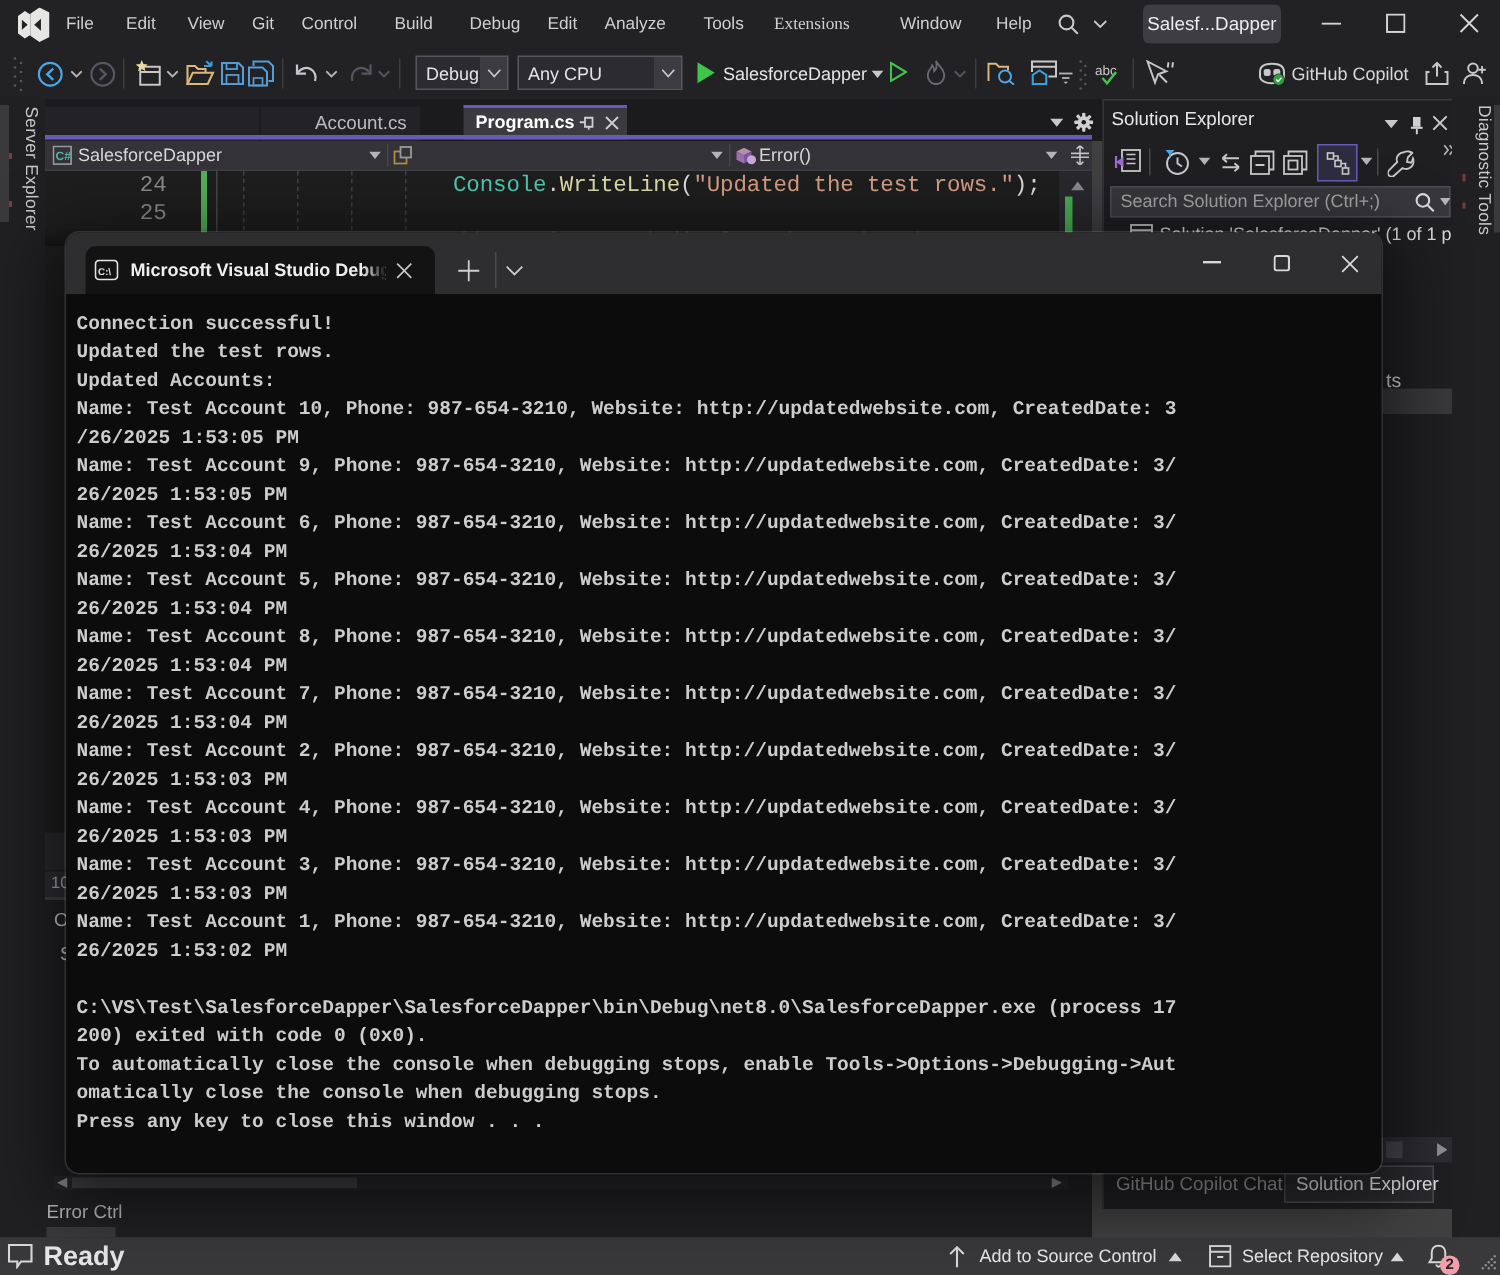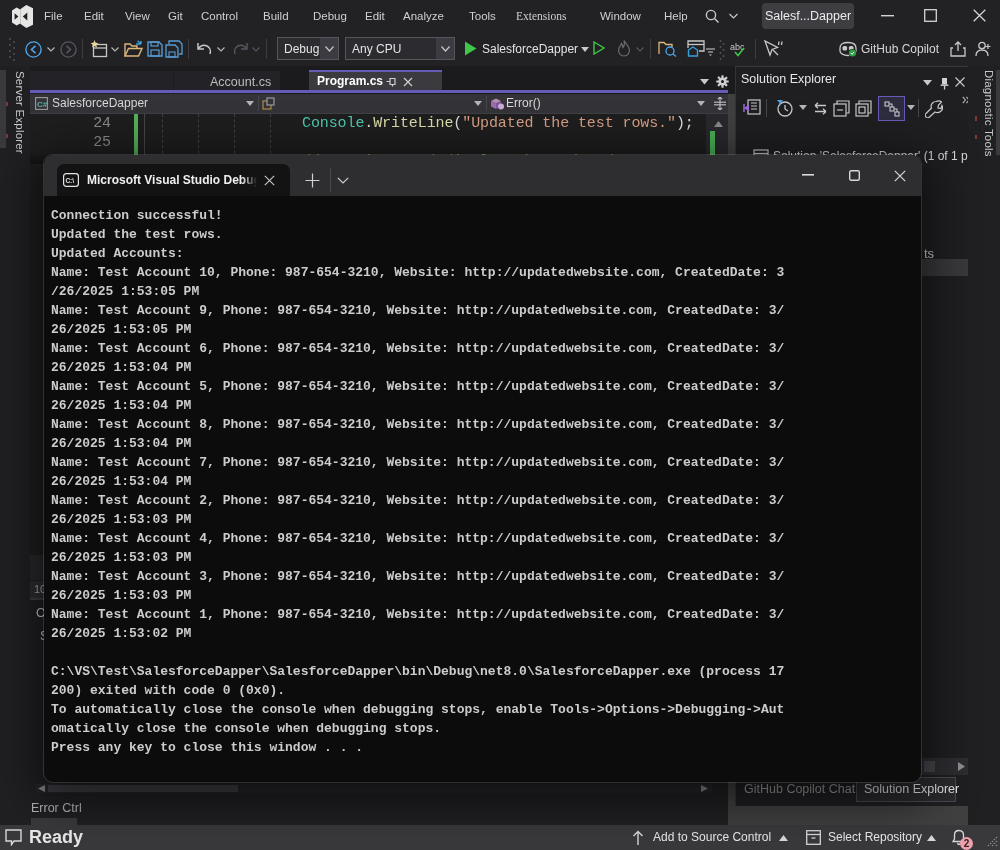--- a/index.html
+++ b/index.html
@@ -231,21 +231,21 @@
     <div class="abs" style="left:6px;top:68px;width:2px;height:4px;background:#7c3a3a;"></div>
     <div class="abs" style="left:9px;top:5px;width:17px;height:160px;writing-mode:vertical-rl;
          font-size:11.5px;color:#c8c8c8;letter-spacing:0.2px;">Server Explorer</div>
   </div>
 
   <div class="abs" style="left:30px;top:66px;width:705px;height:28px;background:#1b1b1e;">
     <div class="abs" style="left:0;top:5px;width:143px;height:23px;background:#232327;"></div>
     <div class="abs" style="left:144px;top:5px;width:106px;height:23px;background:#232327;"></div>
     <span class="abs" style="left:180px;top:3px;height:26px;line-height:26px;font-size:12.5px;color:#bcbcbc;">Account.cs</span>
 
-    <div class="abs" style="left:279px;top:4px;width:133px;height:21px;background:#3a3a3f;border-top:2px solid #655cb8;">
+    <div class="abs" style="left:279px;top:4px;width:109px;height:21px;background:#3a3a3f;border-top:2px solid #655cb8;">
       <span class="abs" style="left:8px;top:0;height:19px;line-height:19px;font-size:12px;font-weight:bold;color:#ffffff;">Program.cs</span>
       <svg class="abs" style="left:77px;top:5px;" width="11" height="11" viewBox="0 0 11 11">
         <path d="M0.5 4.5 L4 4.5 M4 1.5 L9 1.5 L9 7.5 L4 7.5 Z M6.5 7.5 L6.5 9.5" fill="none" stroke="#d0d0d0" stroke-width="1.2"></path>
       </svg>
       <svg class="abs" style="left:94px;top:5px;" width="10" height="10" viewBox="0 0 10 10">
         <path d="M1 1 L9 9 M9 1 L1 9" stroke="#d0d0d0" stroke-width="1.2"></path>
       </svg>
     </div>
 
     <svg class="abs" style="left:670px;top:13px;" width="9" height="6" viewBox="0 0 9 6">
@@ -404,20 +404,30 @@
         </svg>
       <div class="abs" style="left:182px;top:4px;width:1px;height:18px;background:#46464e;"></div>
       <svg class="abs" style="left:189px;top:5px;" width="18" height="18" viewBox="0 0 18 18">
         <path d="M11 1.5 C13 0.5 15.5 1 16.5 2 L13.5 5 L13 8 L16 8.5 L17 5.5 C18 7.5 17.5 10 15.5 11.5 C13.8 12.8 11.5 12.8 10 12 L4.5 17 C3.5 18 1.8 18 1 17 C0.2 16.2 0.2 14.5 1 13.5 L6.5 8 C5.8 6.5 6 4.5 7.5 3 C8.5 2 10 1.5 11 1.5 Z" fill="none" stroke="#c8c8c8" stroke-width="1.2"></path>
       </svg>
       <svg class="abs" style="left:226px;top:1px;" width="8" height="8" viewBox="0 0 8 8">
         <path d="M0.8 0.8 L3.4 4 L0.8 7.2 M4.4 0.8 L7 4 L4.4 7.2" fill="none" stroke="#b5b5b5" stroke-width="1.1"></path>
       </svg>
     </div>
 
+    <div class="abs" style="left:4px;top:57px;width:227px;height:21px;background:#38383c;border:1px solid #4c4c54;box-sizing:border-box;">
+      <span class="abs" style="left:6px;top:0;height:19px;line-height:19px;font-size:12px;color:#a8a8a8;">Search Solution Explorer (Ctrl+;)</span>
+      <svg class="abs" style="left:202px;top:3px;" width="14" height="14" viewBox="0 0 14 14">
+        <circle cx="5.6" cy="5.6" r="4.2" fill="none" stroke="#dadada" stroke-width="1.4"></circle>
+        <line x1="8.8" y1="8.8" x2="12.8" y2="12.8" stroke="#dadada" stroke-width="1.4"></line>
+      </svg>
+      <svg class="abs" style="left:219px;top:7px;" width="7" height="5" viewBox="0 0 7 5">
+          <path d="M0 0 L3.5 5 L7 0 Z" fill="#b5b5b5"></path>
+        </svg>
+    </div>
 
     <div class="abs" style="left:0;top:80px;width:233px;height:19px;">
       <svg class="abs" style="left:17px;top:2px;" width="16" height="15" viewBox="0 0 16 15">
         <rect x="1" y="1" width="14" height="13" fill="none" stroke="#c8c8c8" stroke-width="1.2"></rect>
         <line x1="1" y1="4.5" x2="15" y2="4.5" stroke="#c8c8c8" stroke-width="1.2"></line>
         <path d="M2.5 14 L7 8 L7 14 Z" fill="#9b6bd3"></path>
       </svg>
       <span class="abs" style="left:37px;top:0;width:196px;height:19px;line-height:19px;font-size:12px;color:#dadada;white-space:nowrap;overflow:hidden;">Solution 'SalesforceDapper' (1 of 1 pro</span>
     </div>
 

